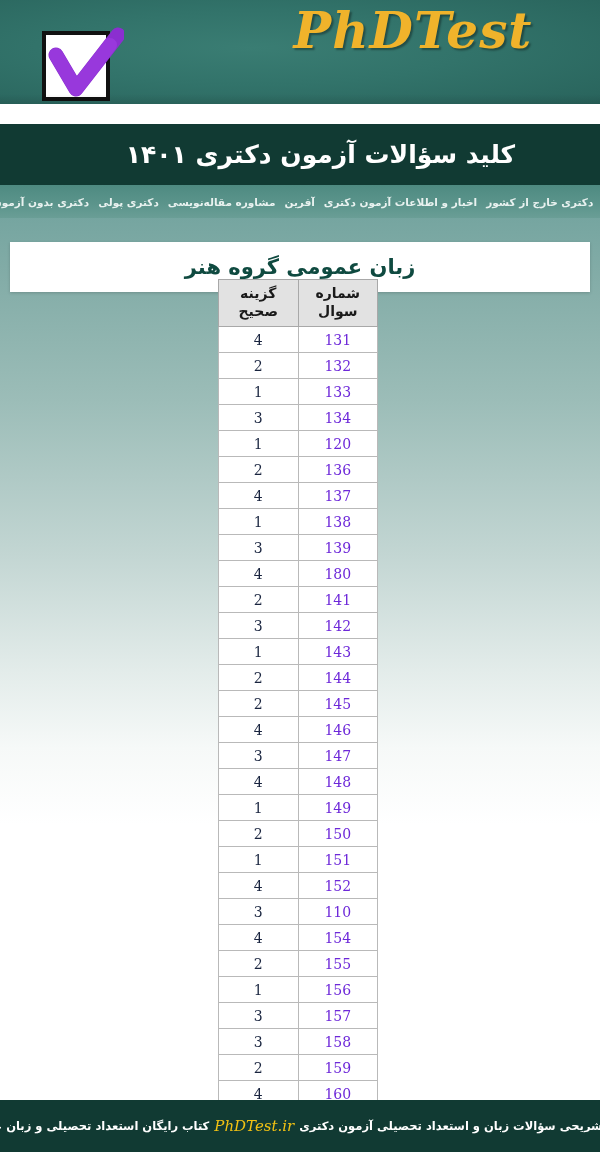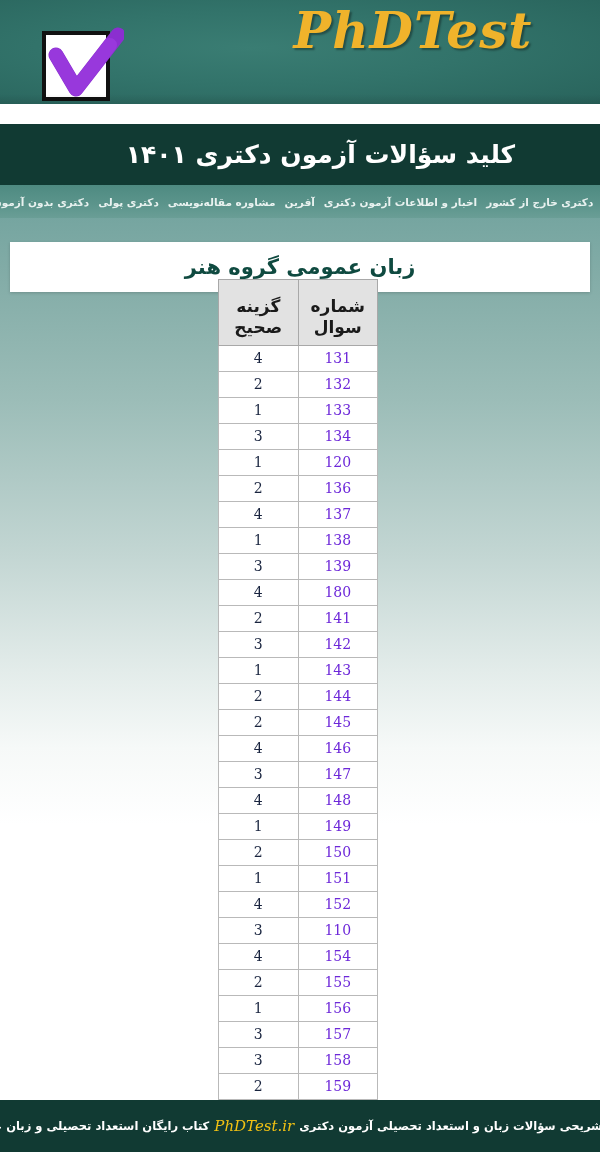--- a/index.html
+++ b/index.html
@@ -178,23 +178,23 @@
     border-collapse: collapse;
     width: 160px;
     background: #ffffff;
     border: 1px solid #a8a8a8;
     table-layout: fixed;
   }
   table.answers th {
     background: #e2e2e2;
     border: 1px solid #a8a8a8;
     color: #1a1a1a;
-    font-size: 17px;
-    font-weight: bold;
-    padding: 16px 2px 6px 2px;
+    font-size: 14px;
+    font-weight: bold;
+    padding: 5px 2px 6px 2px;
     line-height: 1.25;
     direction: rtl;
     height: 40px;
     vertical-align: middle;
   }
   table.answers td {
     border: 1px solid #b9b9b9;
     background: #ffffff;
     color: #1b2a4a;
     font-family: "DejaVu Serif", "Liberation Serif", serif;

